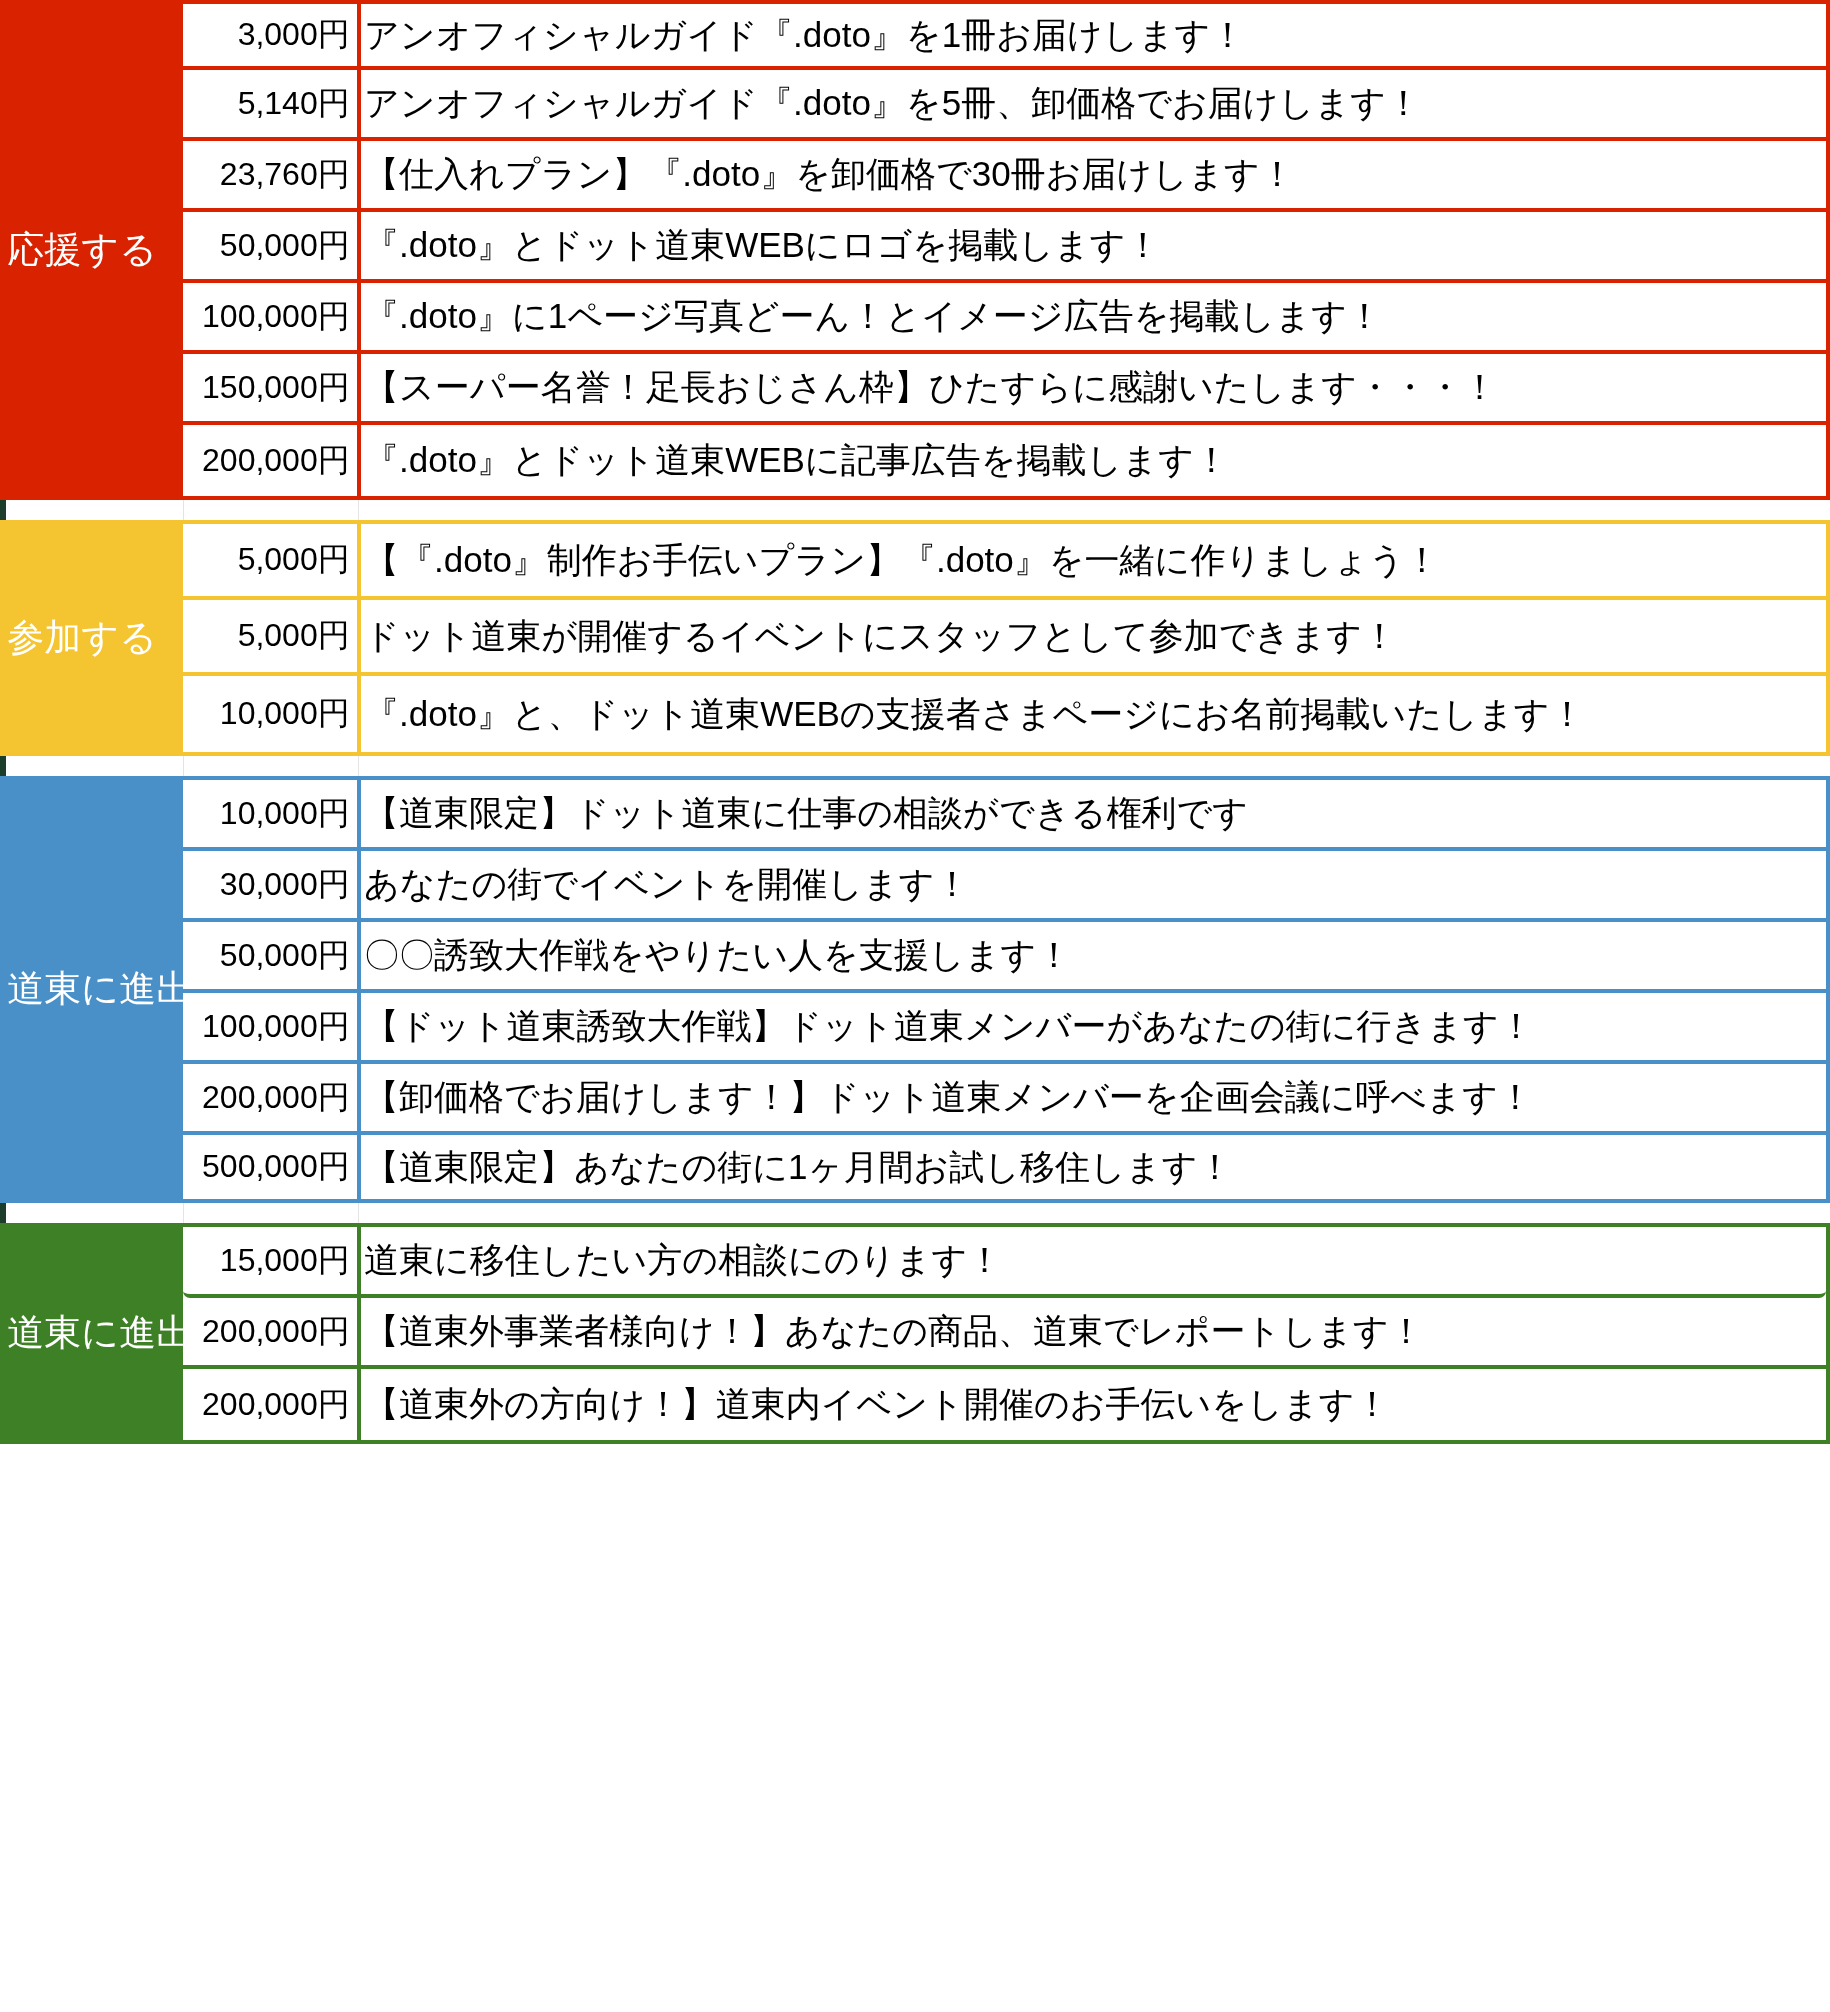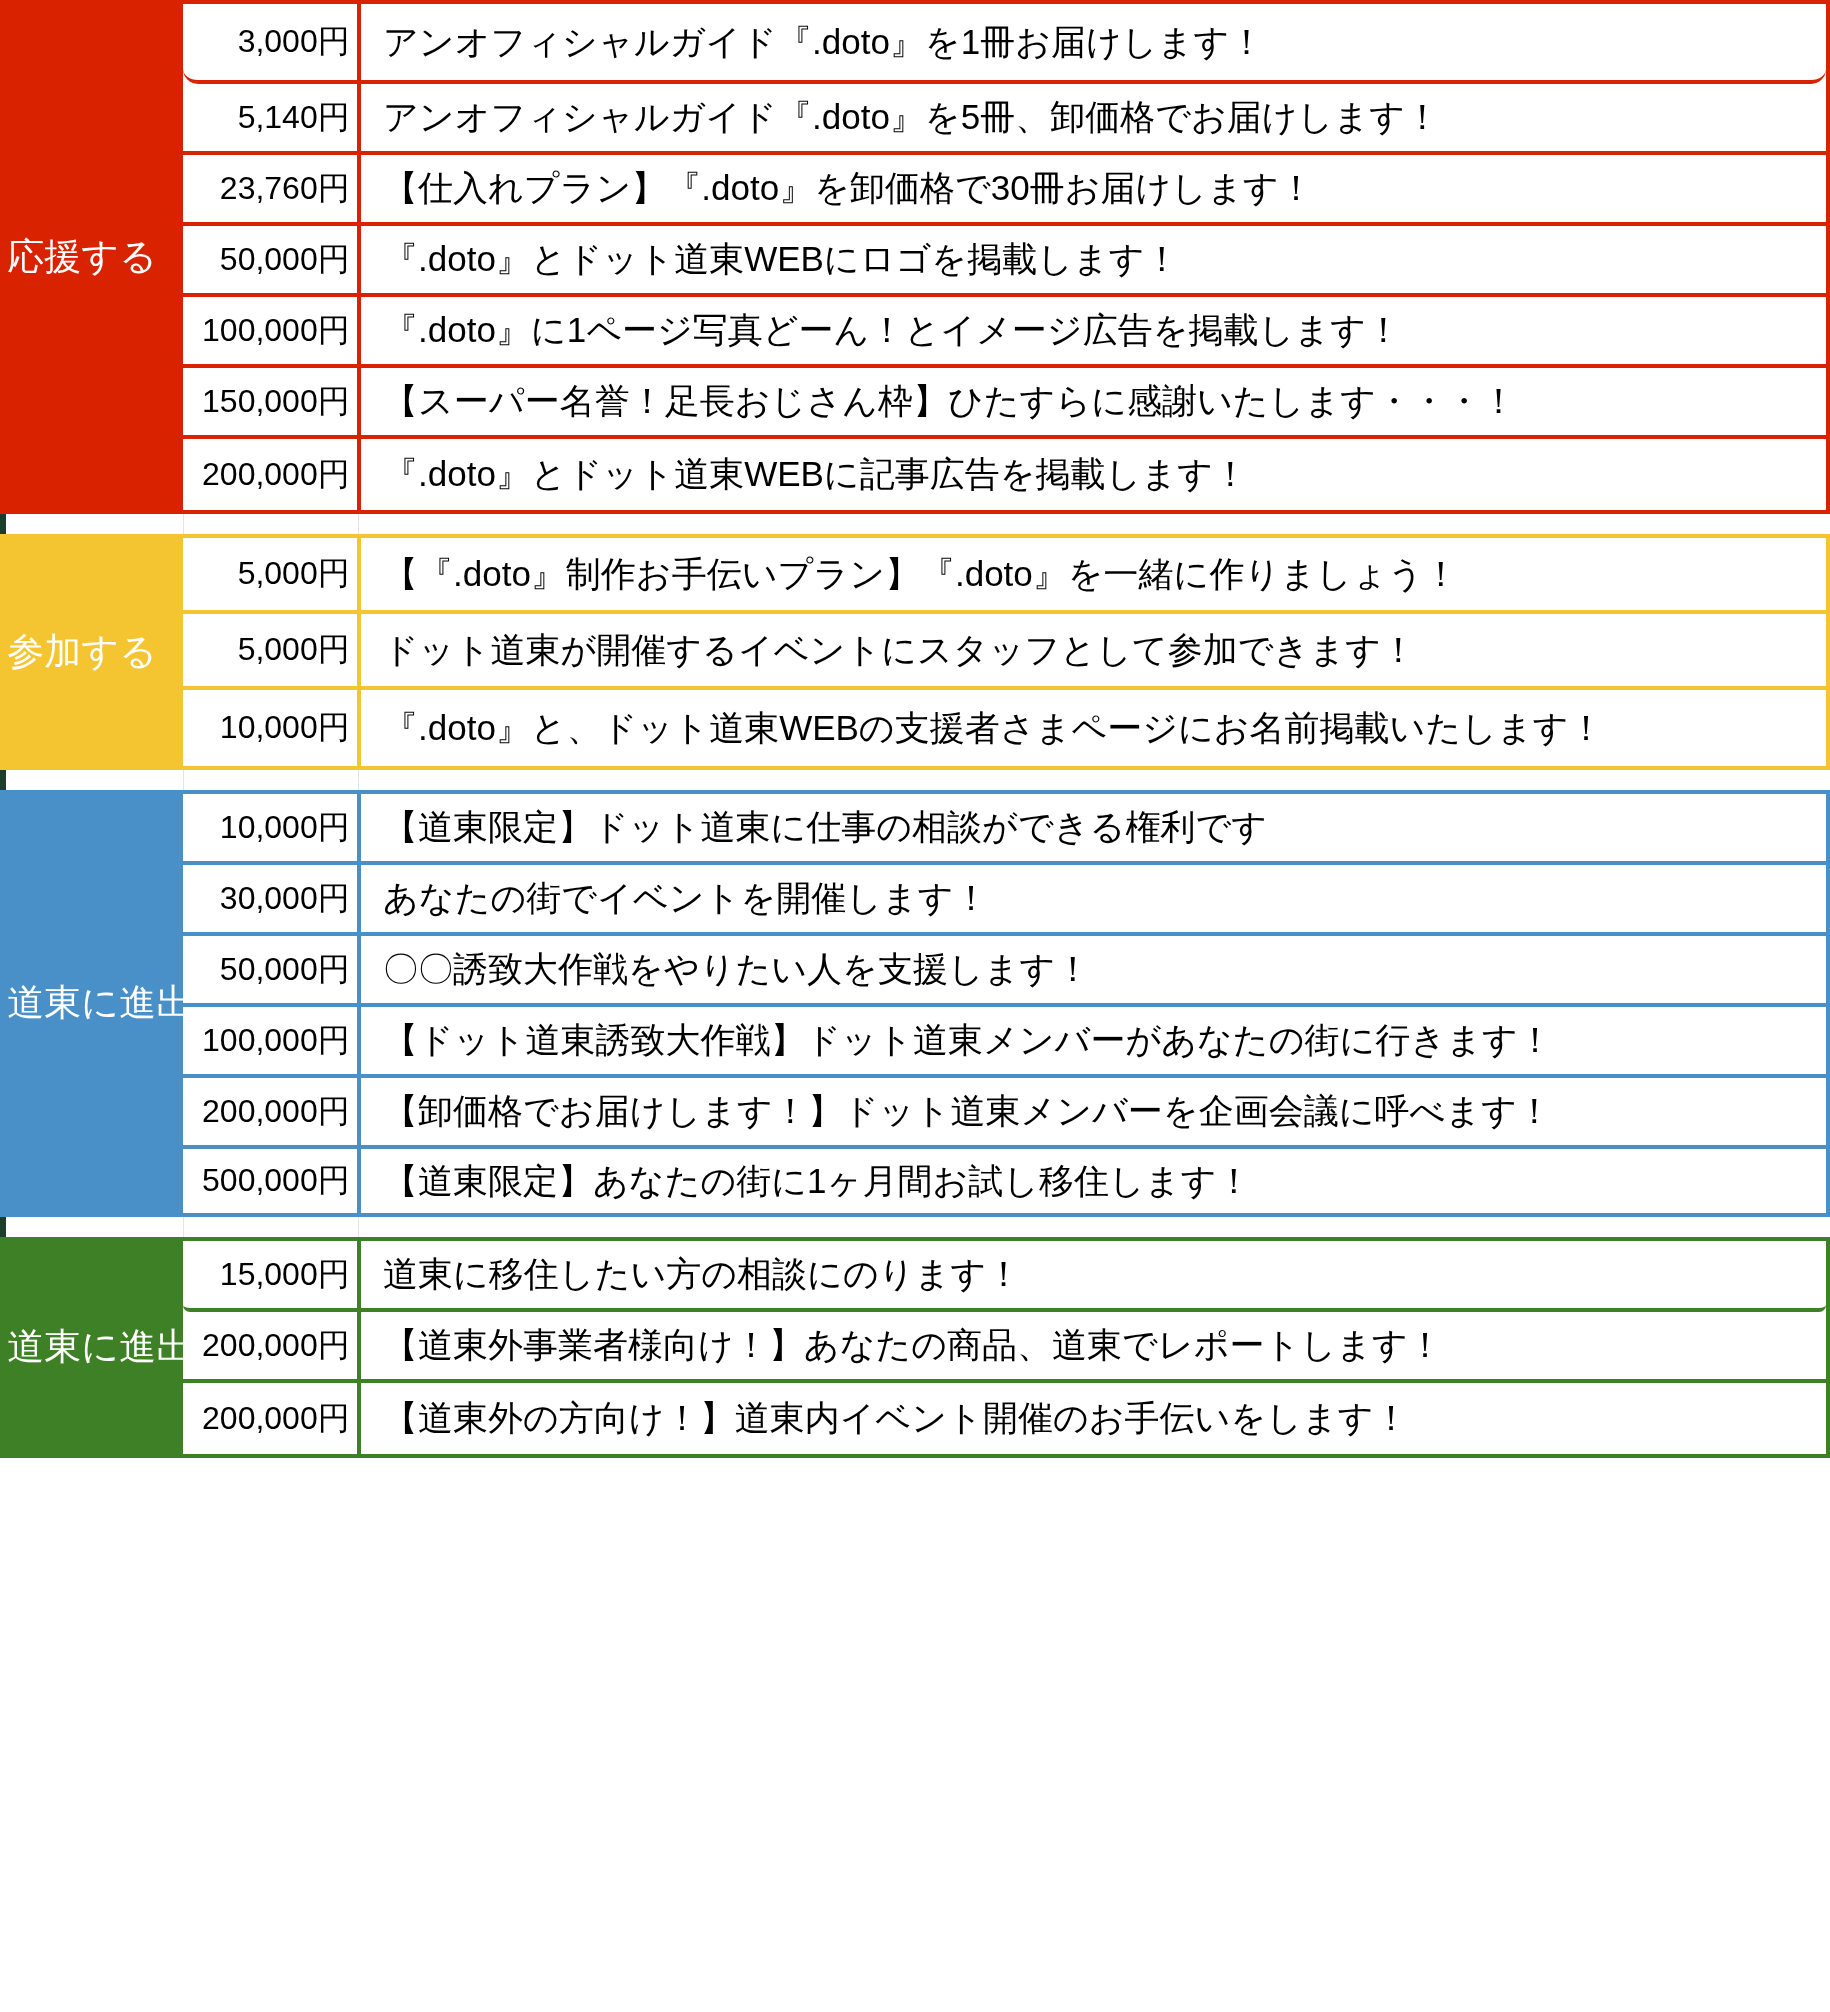--- a/index.html
+++ b/index.html
@@ -67,21 +67,21 @@
     font-size: 32px;
     color: #000000;
     white-space: nowrap;
   }
   .desc-cell {
     flex: 1 1 auto;
     box-sizing: border-box;
     display: flex;
     align-items: center;
     justify-content: flex-start;
-    padding-left: 22px;
+    padding-left: 3px;
     font-size: 35px;
     color: #000000;
     white-space: nowrap;
     border-left: 4.6px solid transparent;
   }
 
   
   .sec-red   .cat-cell { background: #D92200; }
   .sec-red   .row      { border-bottom-color: #D92200; }
   .sec-red   .desc-cell{ border-left-color: #D92200; }
@@ -119,21 +119,21 @@
 </style>
 </head>
 <body>
 
 <div id="sheet">
     <div class="section sec-red">
       <div class="cat-cell">
         <span class="cat-label">応援する</span>
       </div>
       <div class="rows">
-        <div class="row" style="height: 80px; border-radius: 15px;">
+        <div class="row" style="height: 66px;">
           <div class="price-cell">3,000円</div>
           <div class="desc-cell">アンオフィシャルガイド『.doto』を1冊お届けします！</div>
         </div>
         <div class="row" style="height: 71px;">
           <div class="price-cell">5,140円</div>
           <div class="desc-cell">アンオフィシャルガイド『.doto』を5冊、卸価格でお届けします！</div>
         </div>
         <div class="row" style="height: 71px;">
           <div class="price-cell">23,760円</div>
           <div class="desc-cell">【仕入れプラン】『.doto』を卸価格で30冊お届けします！</div>

